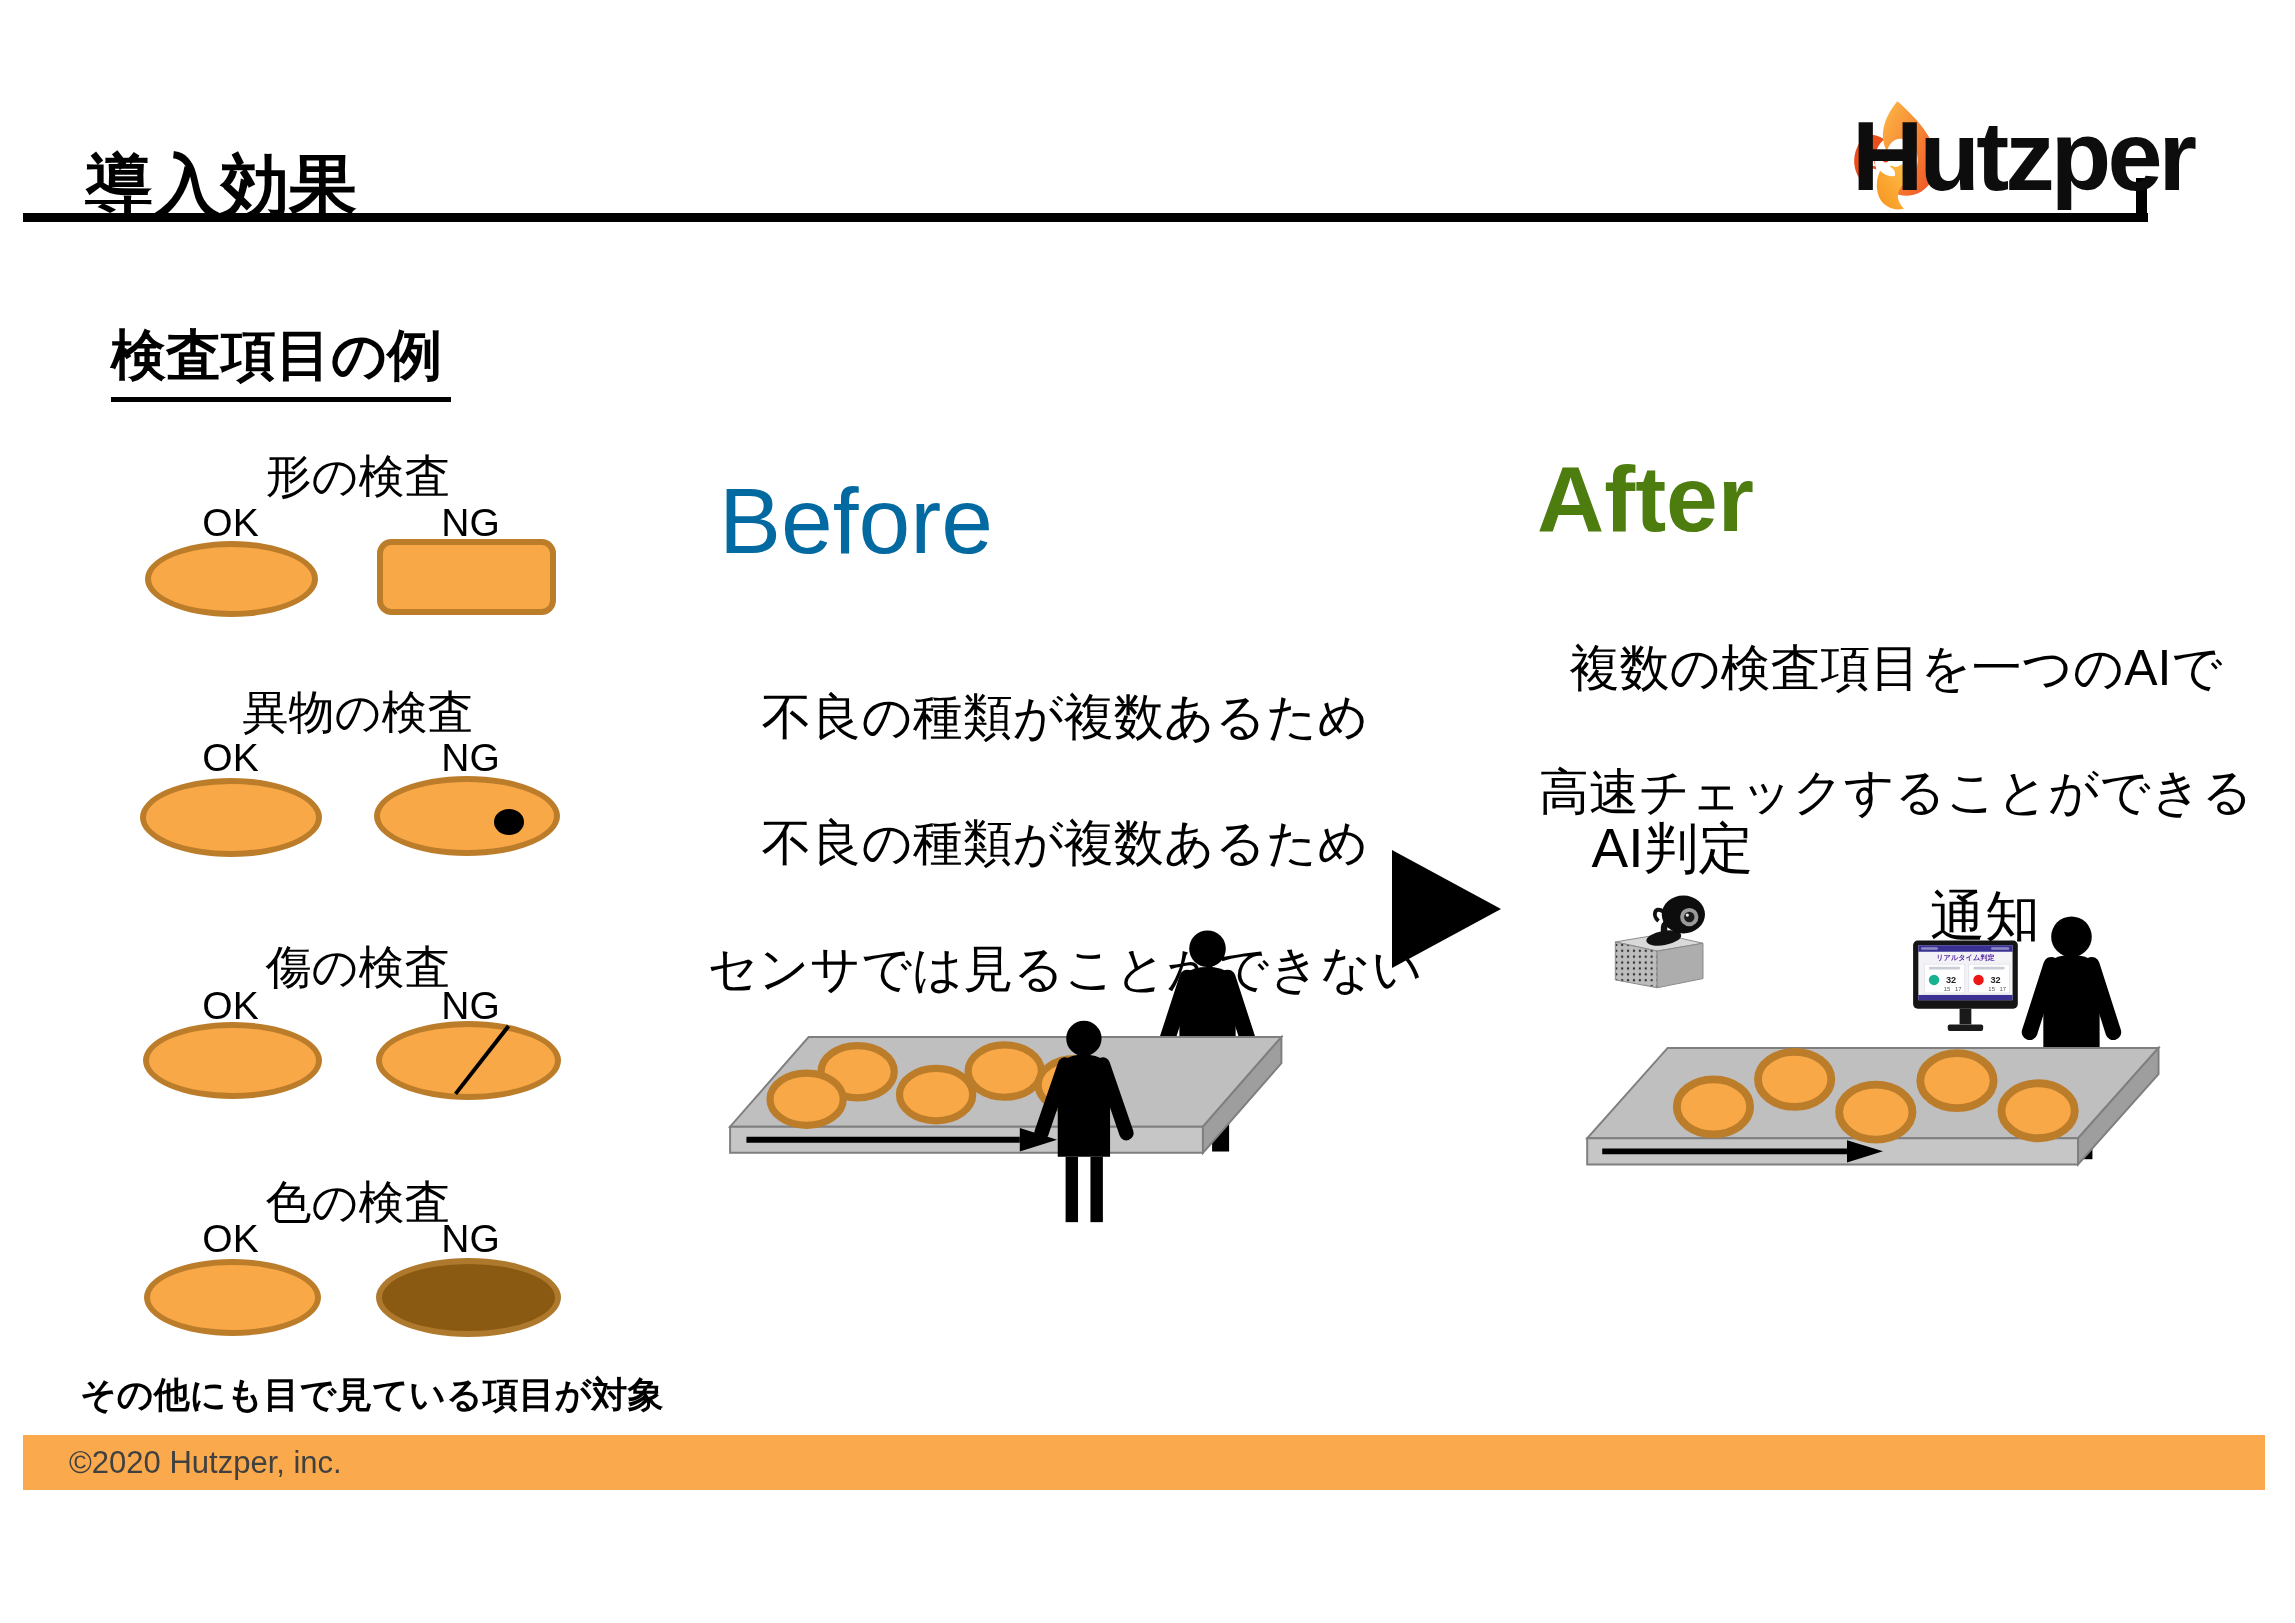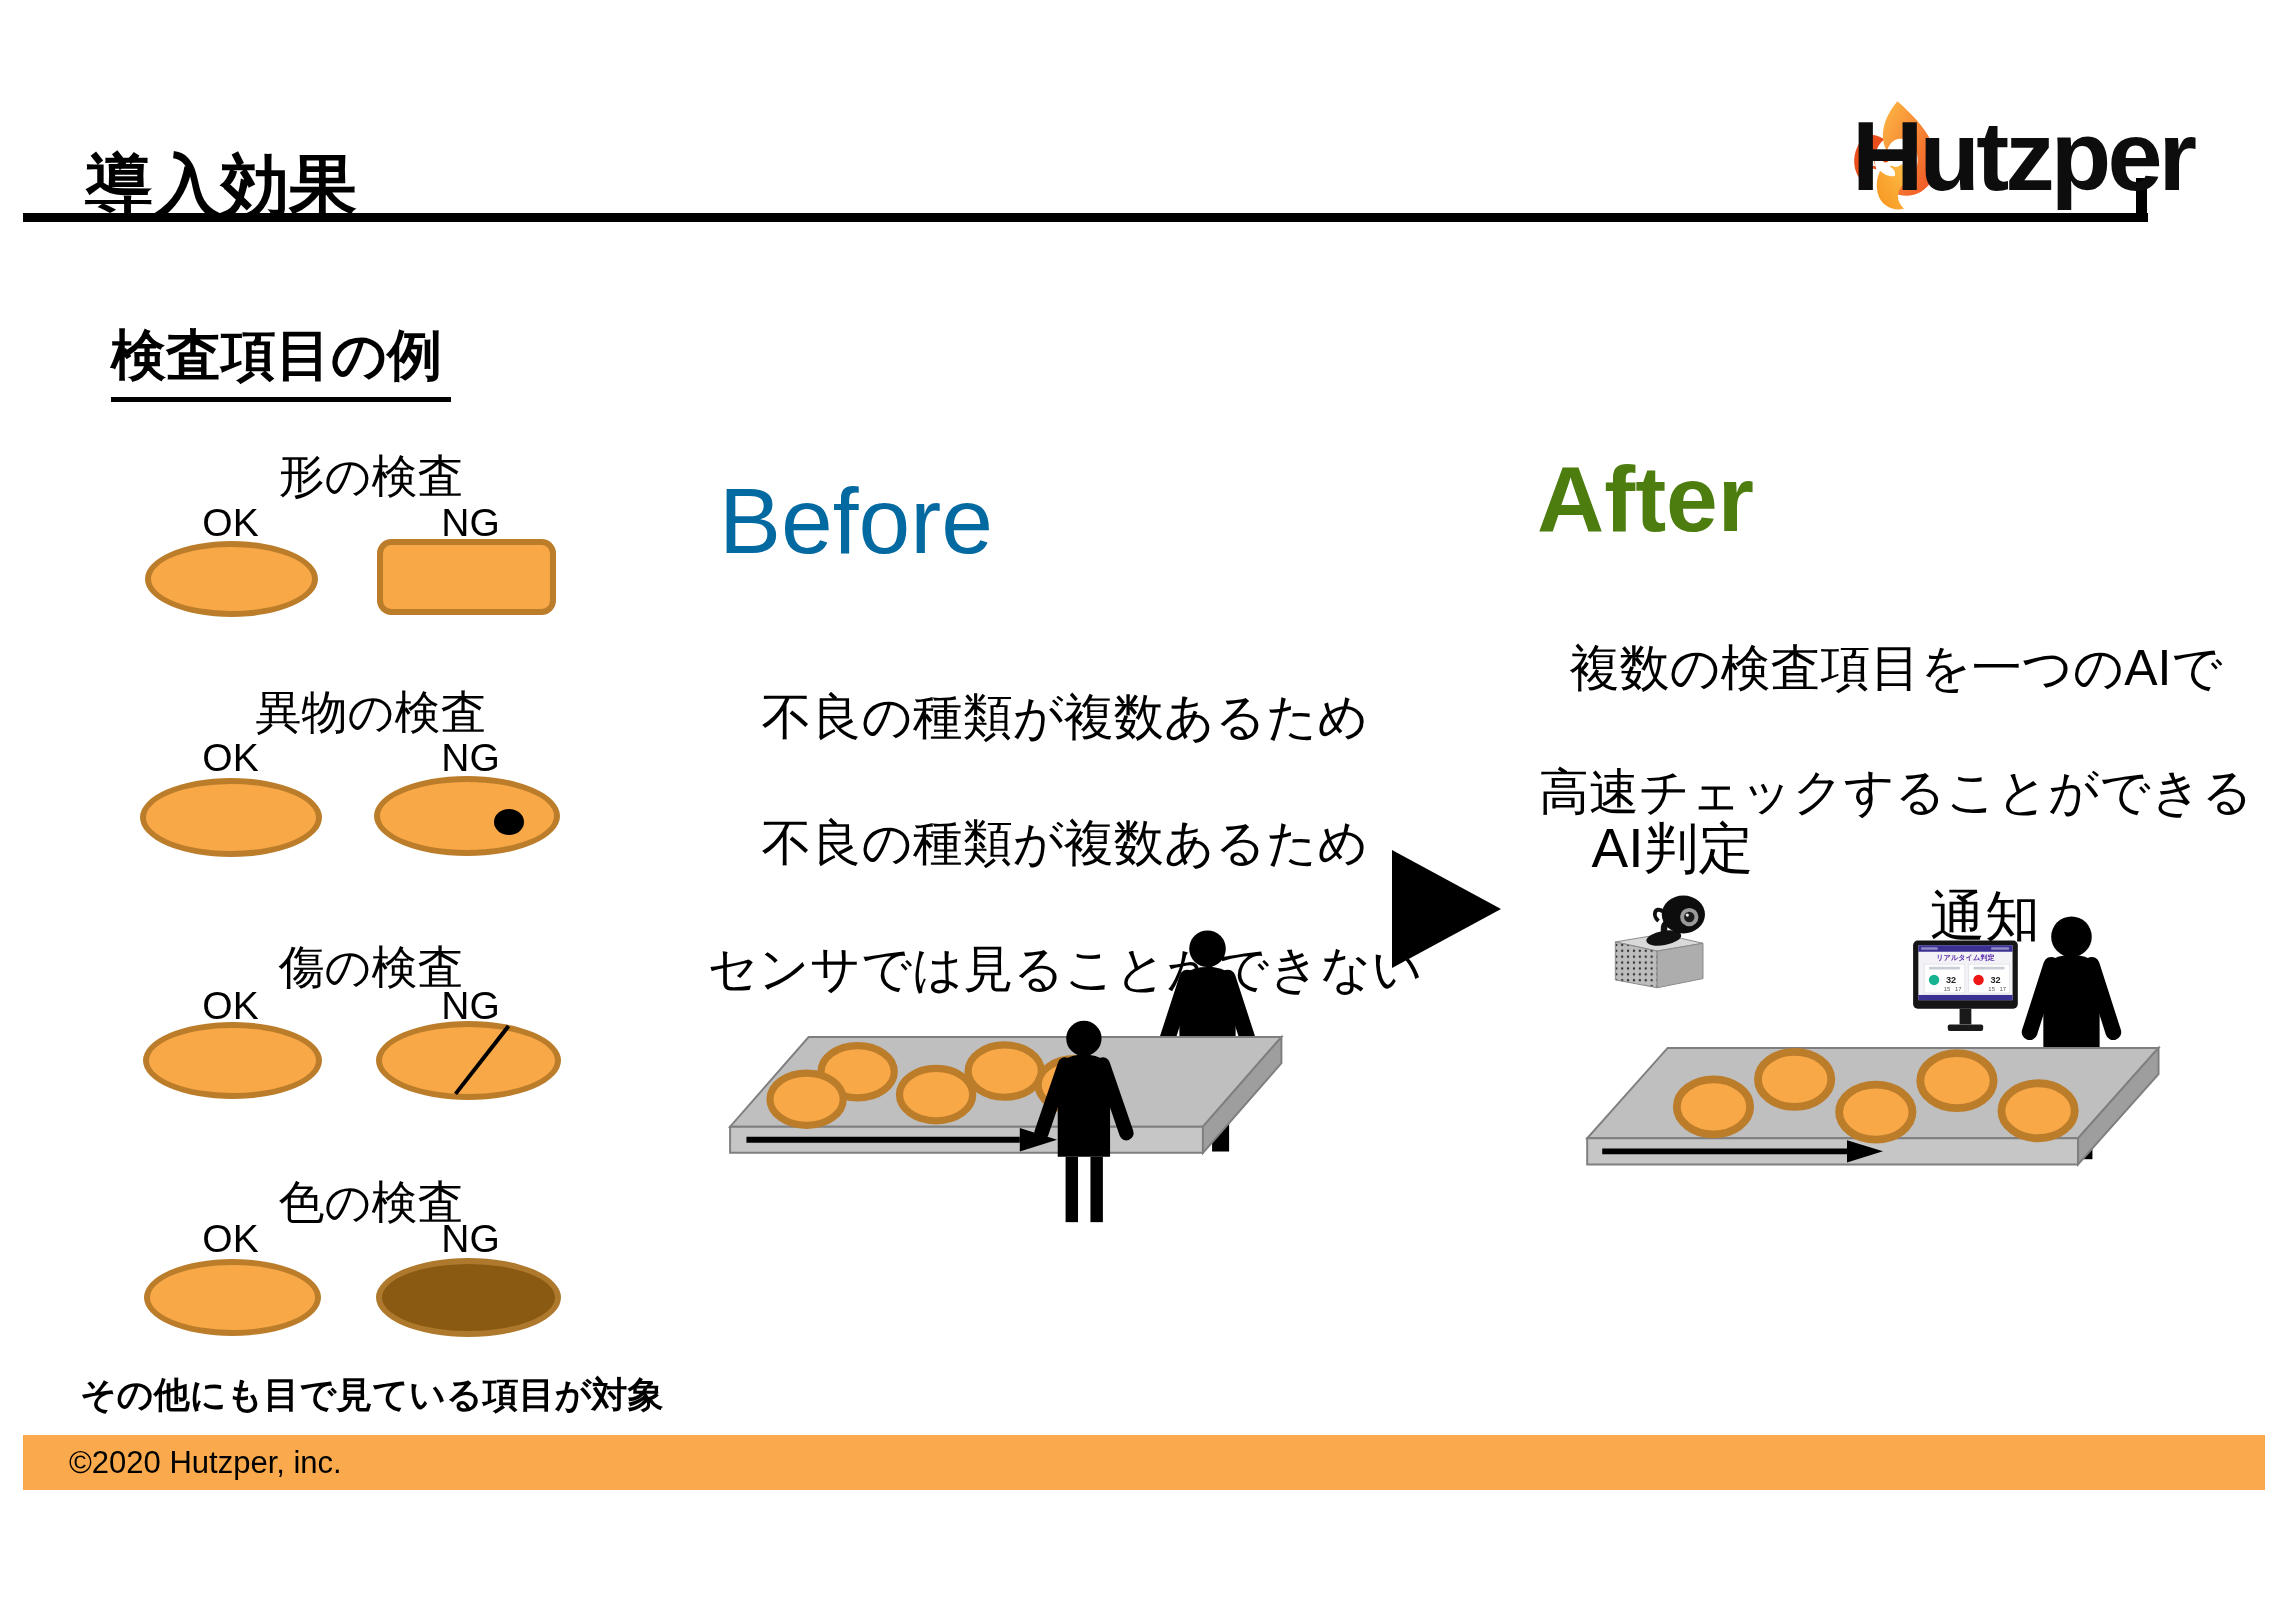--- a/index.html
+++ b/index.html
@@ -5,21 +5,21 @@
   html,body{margin:0;padding:0;background:#fff;}
   .slide{position:relative;width:2295px;height:1623px;background:#ffffff;overflow:hidden;
          font-family:"Liberation Sans",sans-serif;color:#000;}
   .abs{position:absolute;}
   .jp{font-family:"Liberation Sans",sans-serif;margin-left:21px;}
   .shape-ellipse{position:absolute;box-sizing:border-box;border:6.5px solid #BC7D2B;
                  background:#F9A848;border-radius:50%;}
   .shape-rect{position:absolute;box-sizing:border-box;border:6.5px solid #BC7D2B;
               background:#F9A848;border-radius:14.4px;}
   .shape-ellipse.dark{background:#8A5A12;border-color:#AE792C;}
-  .grp-label{position:absolute;left:121px;width:458px;text-align:center;font-size:46px;font-weight:500;}
+  .grp-label{position:absolute;left:108px;width:458px;text-align:center;font-size:46px;font-weight:500;}
   .okng{position:absolute;width:131px;text-align:center;font-size:39px;font-weight:400;}
   .rule{position:absolute;background:#000;}
   .para{position:absolute;font-size:50px;font-weight:500;text-align:center;line-height:63px;white-space:pre-line;}
   .big-en{position:absolute;font-size:93px;font-weight:400;}
   .mini-label{position:absolute;text-align:center;font-size:55px;font-weight:500;z-index:5;}
 </style>
 </head>
 <body>
 
 <div class="slide">
@@ -203,17 +203,17 @@
       <rect x="601" y="189" width="144" height="8" fill="#3A3192"></rect>
       <rect x="664" y="210" width="18" height="24" fill="#1a1a1a"></rect>
       <rect x="646" y="234" width="54" height="10" rx="3" fill="#1a1a1a"></rect>
     </g>
   </svg>
 
 
   <div class="abs jp" style="left:59px;top:1371px;font-size:36px;font-weight:600;">その他にも目で見ている項目が対象</div>
 
   <div class="abs" style="left:23px;top:1435px;width:2242px;height:55px;background:#FAAA4C;">
-    <div style="padding-left:46px;line-height:55px;font-size:31px;color:#000000;">©2020 Hutzper, inc.</div>
+    <div style="padding-left:46px;line-height:55px;font-size:31px;color:#404040;">©2020 Hutzper, inc.</div>
   </div>
 
 </div>
 
 
 </body></html>

